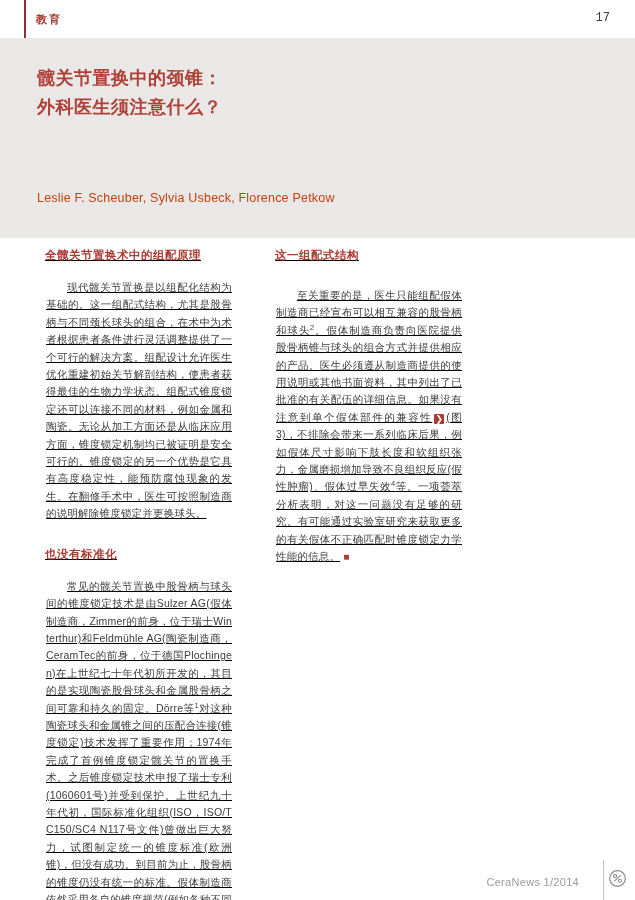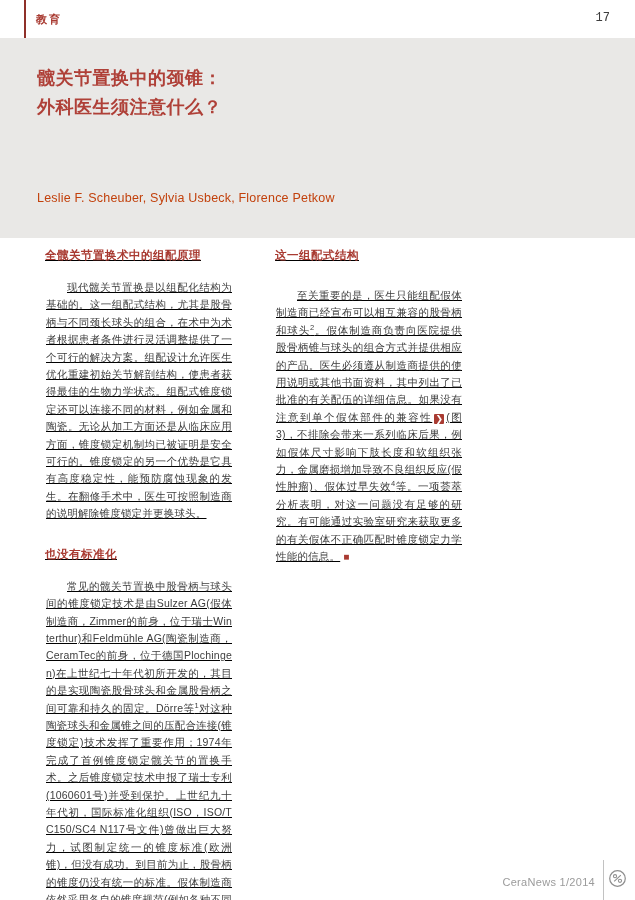--- a/index.html
+++ b/index.html
@@ -24,21 +24,21 @@
   .col section + section{margin-top:24px;}
   .col h3{margin:0 0 13px 15px;font-size:11.5px;font-weight:bold;color:#a93b32;letter-spacing:0.5px;}
   .col p{margin:16px;font-size:10.5px;line-height:17.4px;color:#3d3d3d;text-align:justify;
     text-indent:21px;letter-spacing:0.2px;word-break:break-all;}
   sup.ref{font-size:7.5px;line-height:0;vertical-align:4px;color:#3d3d3d;}
   .figref{display:inline-block;width:10px;height:10px;background:#a93b32;color:#ffffff;
     font-size:9px;font-weight:bold;line-height:10px;text-align:center;vertical-align:-1px;
     margin:0 2px;text-indent:0;border-radius:1px;}
   .endmark{display:inline-block;color:#a93b32;font-size:10px;margin-left:3px;text-indent:0;line-height:10px;}
   
-  .footer-text{position:absolute;right:40px;bottom:12px;font-size:11px;color:#9b9b9b;letter-spacing:0.3px;margin-top:32px;}
+  .footer-text{position:absolute;right:56px;bottom:12px;font-size:11px;color:#9b9b9b;letter-spacing:0.3px;margin-top:32px;}
   .footer-divider{position:absolute;left:603px;bottom:0;width:1px;height:40px;background:#c2c2c2;}
   .footer-logo{position:absolute;left:608px;bottom:12px;width:19px;height:19px;}
 </style>
 </head>
 <body>
 
 <div class="page">
 
   <div class="header">
     <div class="header-rule"></div>

